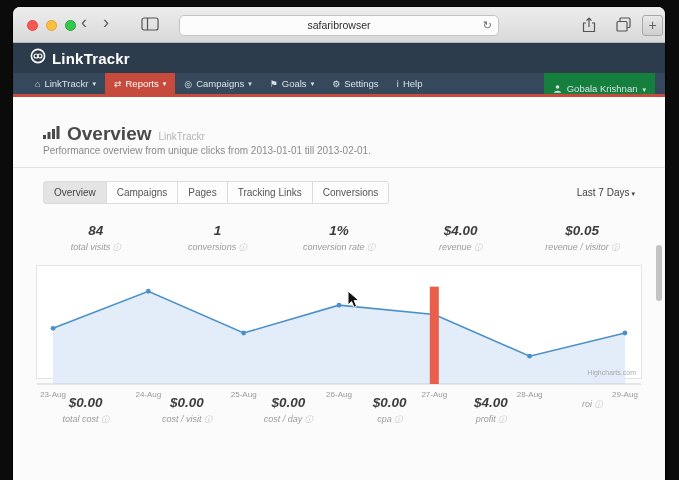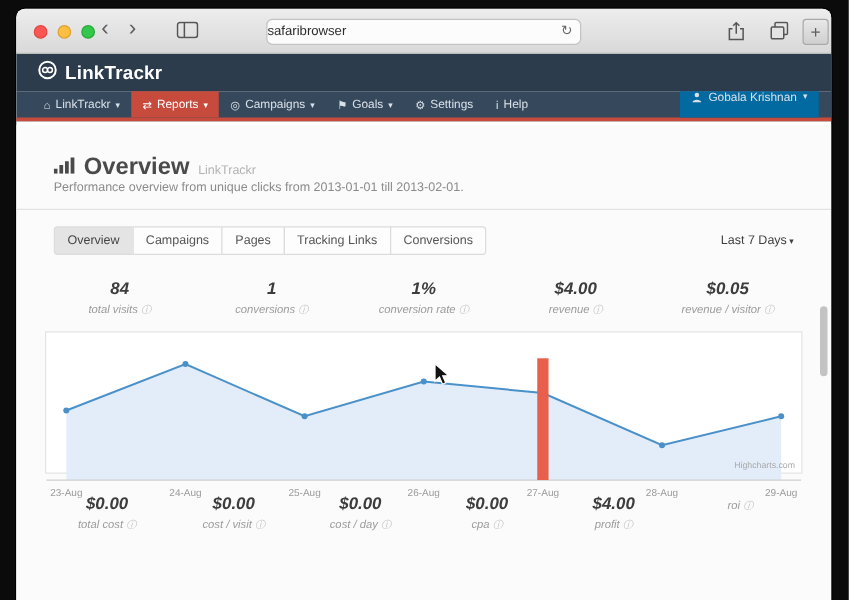--- a/index.html
+++ b/index.html
@@ -29,23 +29,23 @@
   .dot { width: 11px; height: 11px; border-radius: 50%; }
   .dot.red    { background: #fc5652; border: 1px solid #df4744; }
   .dot.yellow { background: #fdbe41; border: 1px solid #dfa336; }
   .dot.green  { background: #34c84a; border: 1px solid #27a83b; }
   .navbtns { position: absolute; left: 68px; top: 5px; display: flex; gap: 16px;
              font-size: 18px; color: #5d5d5d; }
   .navbtns span { cursor: default; }
   .sb-toggle { position: absolute; left: 128px; top: 10px; }
   .addressbar {
     position: absolute; left: 50%; top: 8px; transform: translateX(-50%);
-    width: 252px; height: 21px;
+    width: 320px; height: 21px;
     background: #fcfcfc; border: 1px solid #c3c3c3; border-radius: 5px;
-    font-size: 10.5px; color: #2d2d2d; text-align: left; line-height: 19px;
+    font-size: 10.5px; color: #2d2d2d; text-align: center; line-height: 19px;
   }
   .reload { position: absolute; right: 6px; top: 0; font-size: 11px; color: #666; }
   .chrome-right { position: absolute; right: 34px; top: 10px; display: flex; gap: 20px; }
   .newtab-btn {
     position: absolute; right: 2px; top: 8px;
     width: 21px; height: 21px;
     background: linear-gradient(#e8e8e8, #cfcfcf);
     border: 1px solid #a8a8a8; border-radius: 3px;
     font-size: 14px; line-height: 18px; text-align: center; color: #5f5f5f;
   }
@@ -58,22 +58,22 @@
   .site-nav {
     height: 24px; background: #36495c;
     border-bottom: 3px solid #c74b3d;
     display: flex; align-items: stretch; padding-left: 13px;
     font-size: 9.5px; color: #d9e1e8;
   }
   .nav-item { display: flex; align-items: center; gap: 4px; padding: 0 9px; cursor: pointer; }
   .nav-item.active { background: #c74b3d; color: #fff; }
   .ni-icon { font-size: 9px; display: inline-flex; align-items: center; }
   .caret { font-size: 7px; position: relative; top: 0px; }
-  .user-menu { margin-left: auto; margin-right: 10px; display: flex; align-items: flex-start;
-               gap: 5px; padding: 0 9px; background: #0369a1; cursor: pointer; }
+  .user-menu { margin-left: auto; margin-right: 10px; display: flex; align-items: flex-end;
+               gap: 5px; padding: 0 9px; background: #15803d; cursor: pointer; }
   
   .content { position: absolute; top: 93px; bottom: 0; left: 0; right: 0;
              background: #fbfbfb; overflow: hidden; }
   .page-head { padding: 23px 30px 11px; border-bottom: 1px solid #e3e3e3; }
   .title-line { display: flex; align-items: baseline; gap: 7px; }
   .chart-mini-icon { align-self: center; }
   .page-title { font-size: 19px; color: #4a4a4a; font-weight: bold; }
   .title-brand { font-size: 10px; color: #b3b3b3; }
   .subtitle { font-size: 10px; color: #8b8b8b; margin-top: 0; }
   .tabs-row { display: flex; align-items: center; padding: 13px 30px 13px; }

